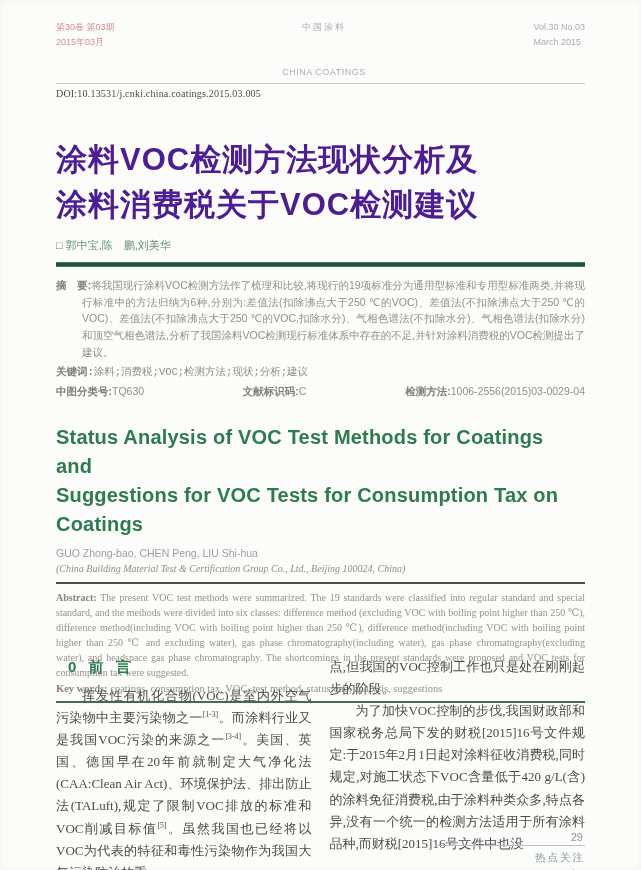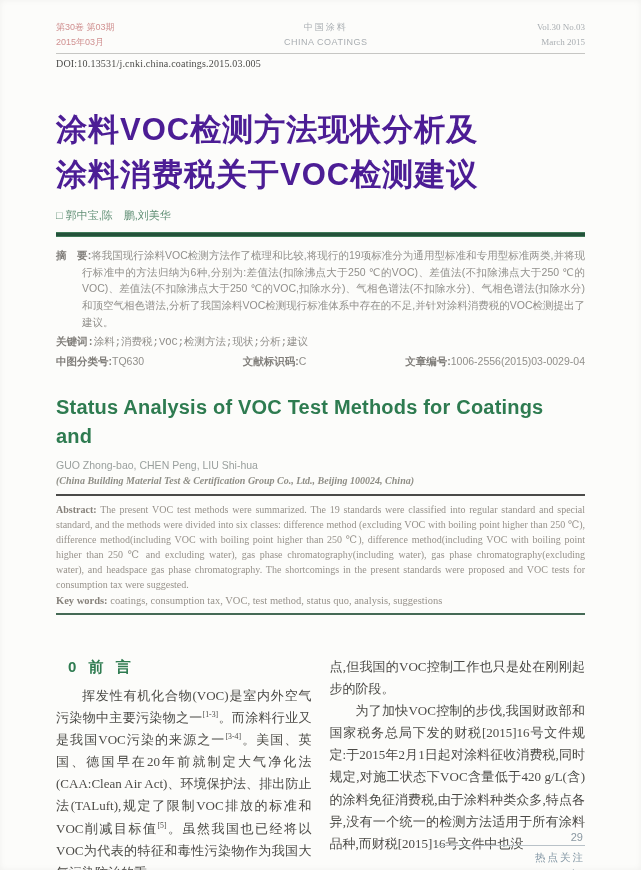--- a/index.html
+++ b/index.html
@@ -14,22 +14,22 @@
     box-shadow:inset 0 0 6px rgba(0,0,0,0.05);
   }
   .content{padding:0 56px;}
 
   
   .header{display:flex;justify-content:space-between;padding-top:20px;
     font-family:"Liberation Sans","DejaVu Sans",sans-serif;
     font-size:9px;line-height:1.65;}
   .h-left{color:#d09191;text-align:left;}
   .h-center{color:#a9aeb2;text-align:center;letter-spacing:2px;}
-  .h-center .en{letter-spacing:0.5px;}
-  .h-right{color:#a9aeb2;text-align:right;font-family:Liberation Serif, serif;}
+  .h-center .en{letter-spacing:0.5px;margin-top:30px;}
+  .h-right{color:#a9aeb2;}
   .header-rule{border-top:1px solid #c6c6c3;margin-top:3px;}
   .doi{margin-top:4px;font-size:10px;color:#4b4b49;letter-spacing:0.2px;}
 
   
   .title-cn{
     margin-top:38px;
     font-family:"Liberation Sans","DejaVu Sans",sans-serif;
     font-weight:bold;font-size:31px;line-height:1.47;
     color:#4c1d95;letter-spacing:1px;
   }
@@ -54,21 +54,21 @@
 
   
   .title-en{
     margin-top:24px;
     font-family:"Liberation Sans","DejaVu Sans",sans-serif;
     font-weight:bold;font-size:20px;line-height:1.45;
     color:#2e7b50;letter-spacing:0.2px;
   }
   .authors-en{margin-top:8px;font-size:10.5px;color:#9aa09e;
     font-family:"Liberation Sans","DejaVu Sans",sans-serif;}
-  .affil-en{margin-top:4px;font-size:10px;font-style:italic;color:#8f8e86;font-weight:bold;}
+  .affil-en{margin-top:4px;font-size:10px;font-style:italic;color:#8f8e86;}
   .rule-dark{margin-top:8px;border-top:2px solid #4b4b49;}
   .abs-en{
     margin:6px 0 0 0;font-size:10px;line-height:1.5;color:#97928b;
     text-align:justify;
   }
   .abs-en b,.kw-en b{color:#87827b;}
   .kw-en{margin:1px 0 0 0;font-size:10.5px;line-height:1.5;color:#97928b;}
   .rule-green{margin-top:5px;border-top:2px solid #456a55;}
 
   
@@ -129,25 +129,26 @@
 
     <div class="thick-rule"></div>
 
     <p class="abs-cn"><b>摘　要:</b><span>将我国现行涂料VOC检测方法作了梳理和比较,将现行的19项标准分为通用型标准和专用型标准两类,并将现行标准中的方法归纳为6种,分别为:差值法(扣除沸点大于250 ℃的VOC)、差值法(不扣除沸点大于250 ℃的VOC)、差值法(不扣除沸点大于250 ℃的VOC,扣除水分)、气相色谱法(不扣除水分)、气相色谱法(扣除水分)和顶空气相色谱法,分析了我国涂料VOC检测现行标准体系中存在的不足,并针对涂料消费税的VOC检测提出了建议。</span></p>
 
     <p class="kw-cn"><b>关键词:</b><span>涂料;消费税;VOC;检测方法;现状;分析;建议</span></p>
 
     <div class="meta">
       <span><b>中图分类号:</b><span>TQ630</span></span>
       <span><b>文献标识码:</b><span>C</span></span>
-      <span><b>文章编号:</b><span>1006-2556(2015)03-0029-04</span></span>
+      <span><b>检测方法:</b><span>1006-2556(2015)03-0029-04</span></span>
     </div>
 
     <div class="title-en">
       <div>Status Analysis of VOC Test Methods for Coatings and</div>
+      <div>Suggestions for VOC Tests for Consumption Tax on Coatings</div>
     </div>
 
     <div class="authors-en">GUO Zhong-bao, CHEN Peng, LIU Shi-hua</div>
     <div class="affil-en">(China Building Material Test &amp; Certification Group Co., Ltd., Beijing 100024, China)</div>
 
     <div class="rule-dark"></div>
 
     <p class="abs-en"><b>Abstract:</b><span> The present VOC test methods were summarized. The 19 standards were classified into regular standard and special standard, and the methods were divided into six classes: difference method (excluding VOC with boiling point higher than 250 ℃), difference method(including VOC with boiling point higher than 250 ℃), difference method(including VOC with boiling point higher than 250 ℃ and excluding water), gas phase chromatography(including water), gas phase chromatography(excluding water), and headspace gas phase chromatography. The shortcomings in the present standards were proposed and VOC tests for consumption tax were suggested.</span></p>
     <p class="kw-en"><b>Key words:</b><span> coatings, consumption tax, VOC, test method, status quo, analysis, suggestions</span></p>
 

